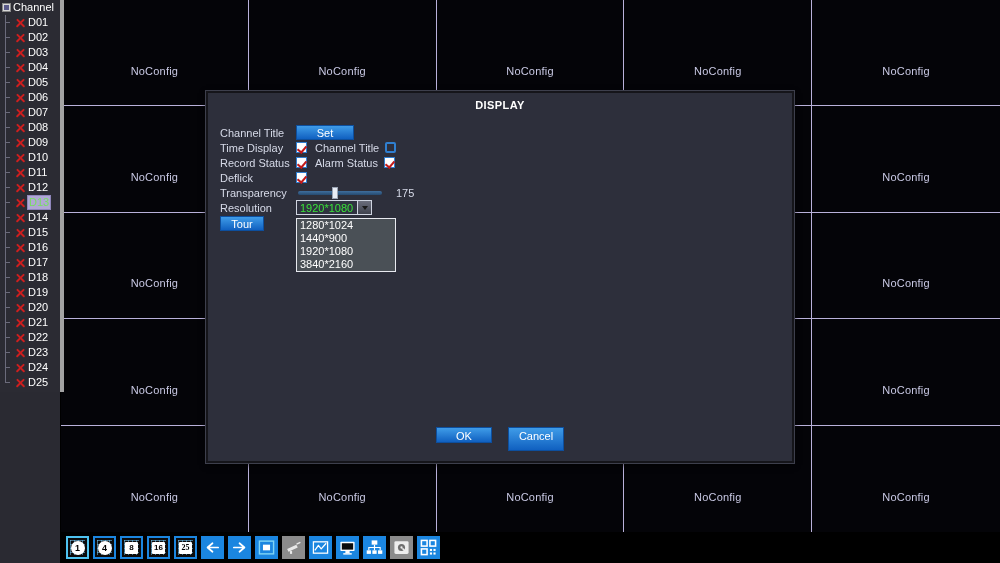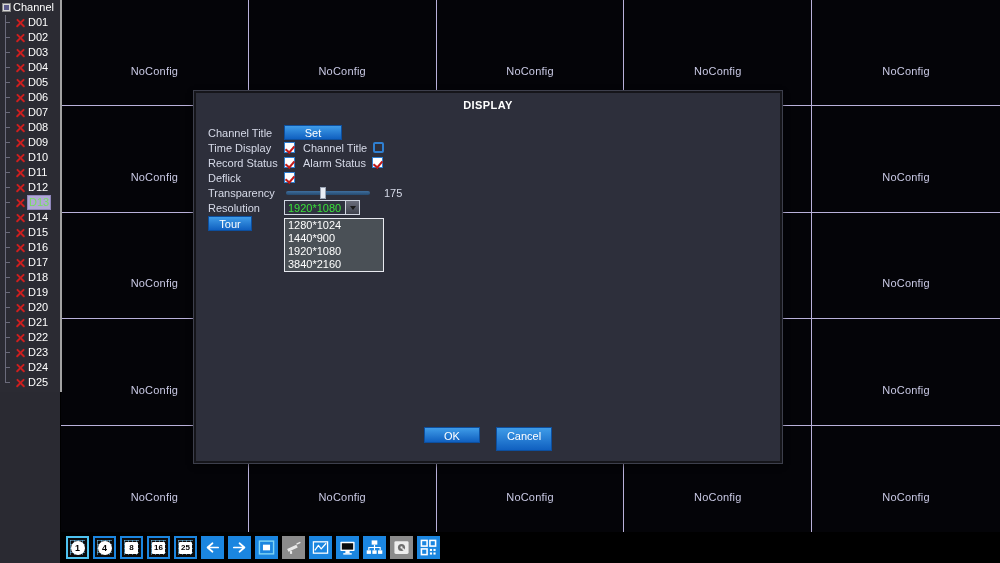--- a/index.html
+++ b/index.html
@@ -24,21 +24,21 @@
     height: 563px;
     background: #2a2a32;
     box-sizing: border-box;
     z-index: 5;
   }
   #channel-tree {
     position: absolute;
     left: 0; top: 0;
     width: 60px;
     background: #2b2b33;
-    border-right: 2px solid #a3a3a3;
+    border-right: 4px solid #a3a3a3;
     padding-bottom: 2px;
   }
   .tree-root {
     display: flex;
     align-items: center;
     height: 15px;
     padding-left: 2px;
     gap: 2px;
   }
   .tree-root-icon {
@@ -211,21 +211,21 @@
     left: 2px; top: 2px; right: 2px; bottom: 2px;
     background:
       repeating-linear-gradient(to right, rgba(120,200,245,.55) 0 1px, transparent 1px 4px),
       repeating-linear-gradient(to bottom, rgba(120,200,245,.55) 0 1px, transparent 1px 4px);
   }
   .tb-svg { display:block; }
 
   
   #display-dialog {
     position: absolute;
-    left: 194px;
+    left: 206px;
     top: 91px;
     width: 588px;
     height: 372px;
     background: #2d2f3b;
     border: 2px solid #15151a;
     outline: 1px solid #3d3f4c;
     box-sizing: border-box;
     box-shadow: 0 2px 6px rgba(0,0,0,.7);
     z-index: 20;
   }
@@ -625,21 +625,21 @@
     </div>
     <div class="tb-btn">
       <div class="tb-inner">
         <span class="tb-grid-bg"></span>
         <span class="tb-inner boxnum" style="position: relative;">16</span>
       </div>
     </div>
     <div class="tb-btn">
       <div class="tb-inner">
         <span class="tb-grid-bg"></span>
-        <span class="tb-inner boxnum" style="position: relative;">25</span>
+        <span class="tb-inner boxnum" style="position: relative; font-family: Liberation Serif, serif;">25</span>
       </div>
     </div>
     <div class="tb-btn">
       <span style="display: flex; align-items: center; justify-content: center;">
         <svg class="tb-svg" width="17" height="17" viewBox="0 0 24 24">
           <path d="M20 12 H6 M12 6 L5 12 L12 18" fill="none" stroke="#fff" stroke-width="2.4" stroke-linecap="round" stroke-linejoin="round"></path>
         </svg>
       </span>
     </div>
     <div class="tb-btn">

